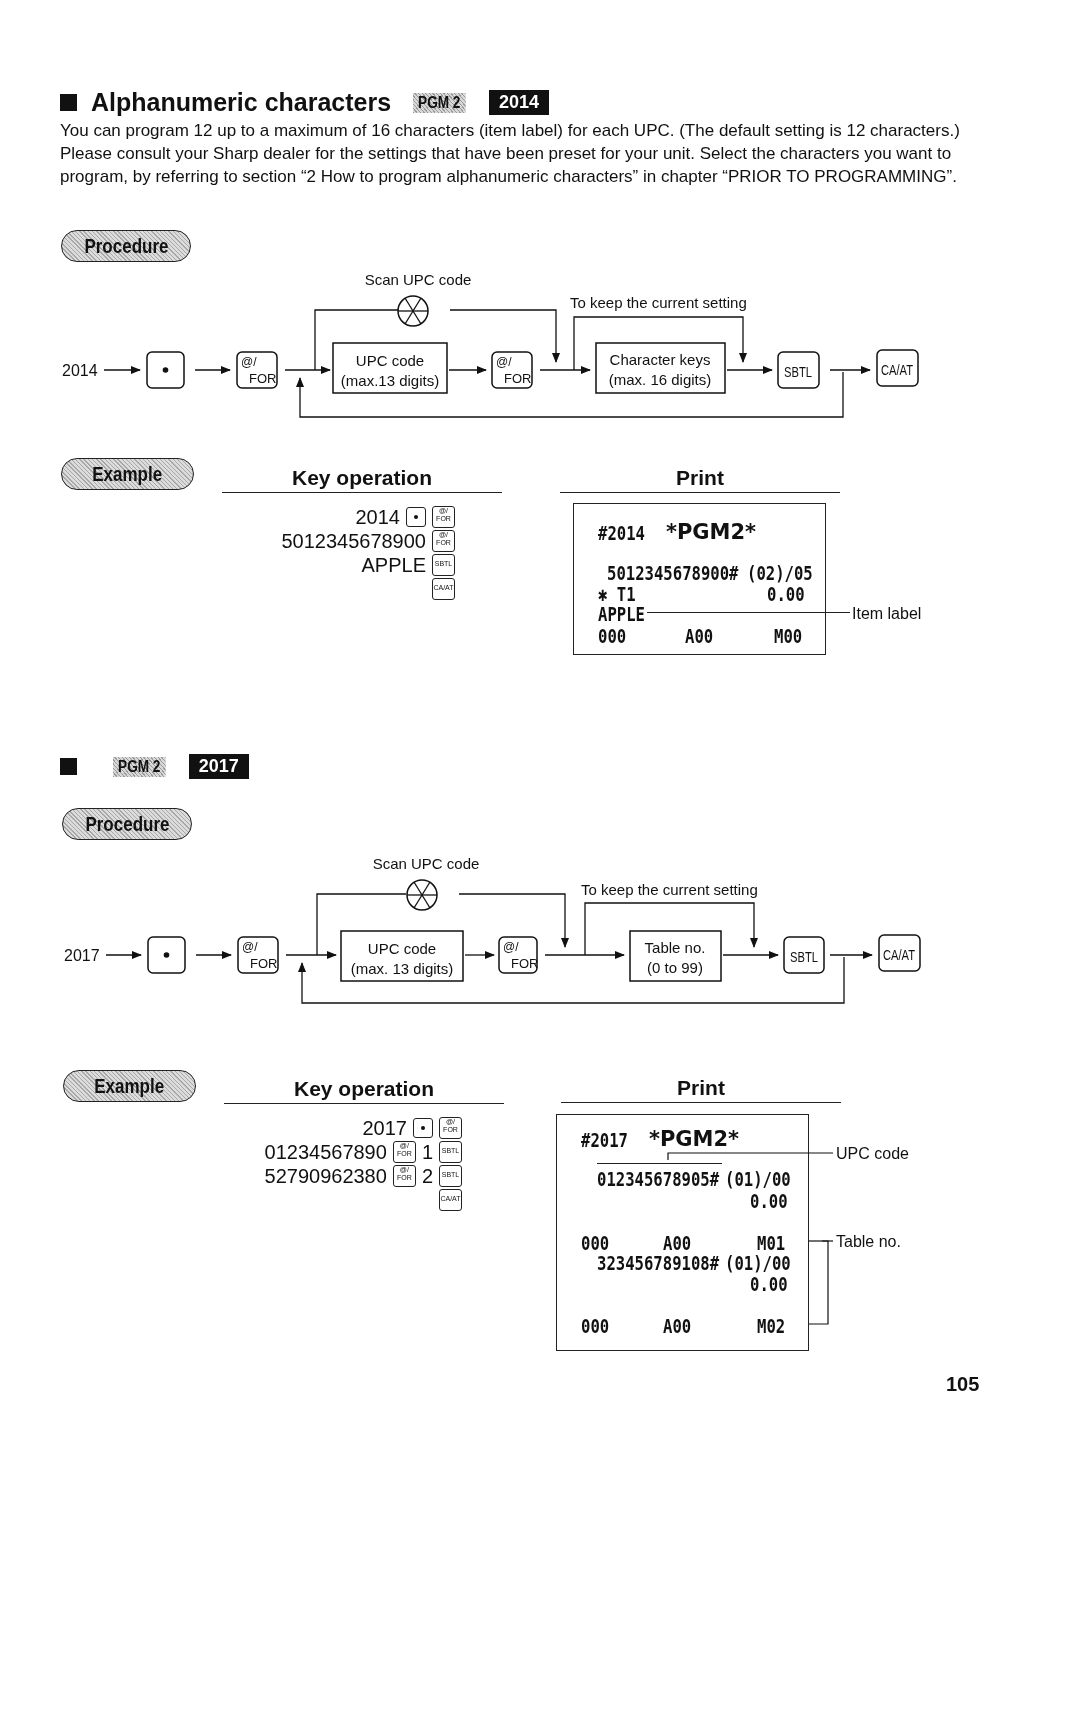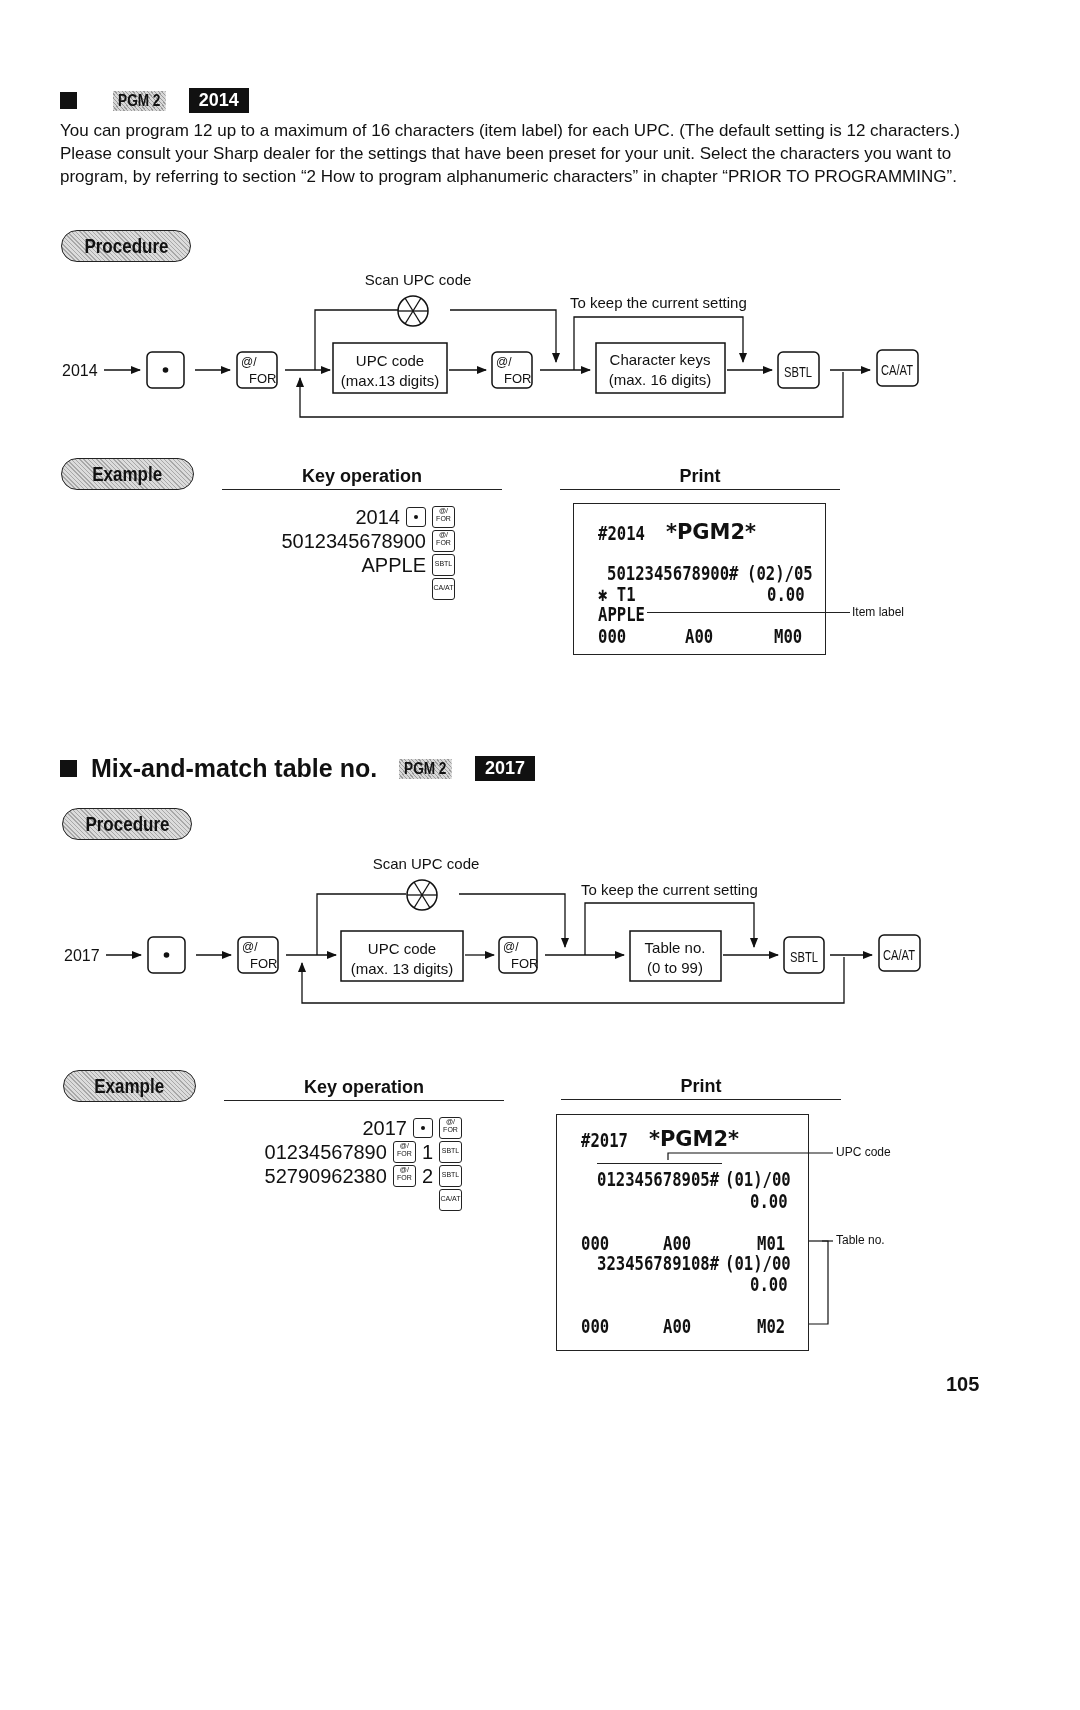--- a/index.html
+++ b/index.html
@@ -7,38 +7,39 @@
   .abs { position: absolute; }
   .sec-title { font-weight: bold; font-size: 25px; display: flex; align-items: center; white-space: nowrap; }
   .sec-title .sq { display: inline-block; width: 17px; height: 17px; background: #111; margin-right: 14px; }
   .badge-pgm { display: inline-block; margin-left: 22px; padding: 1px 6px; font-family: "Liberation Sans Narrow", "Liberation Sans", sans-serif; font-weight: bold; font-size: 16px; color: #111; background: repeating-linear-gradient(45deg, #9a9a9a 0 1px, #d8d8d8 1px 3px); transform: scaleX(0.85); transform-origin: left center; }
   .badge-code { display: inline-block; margin-left: 14px; padding: 2px 10px; font-weight: bold; font-size: 18px; color: #fff; background: #111; }
   .para { font-size: 17px; line-height: 23px; width: 930px; }
   .pill { height: 30px; border: 1.5px solid #222; border-radius: 16px; background: repeating-linear-gradient(45deg, #a8a8a8 0 1px, #dcdcdc 1px 3px); display: flex; align-items: center; justify-content: center; font-weight: bold; font-size: 20px; }
   .pill span { display: inline-block; transform: scaleX(0.85); }
   .diagram { overflow: visible; }
   .diagram text { font-family: "Liberation Sans", sans-serif; fill: #111; }
-  .colhead { font-weight: bold; font-size: 18px; text-align: center; border-bottom: 1.5px solid #222; padding-bottom: 2px; }
+  .colhead { font-weight: bold; font-size: 21px; text-align: center; border-bottom: 1.5px solid #222; padding-bottom: 2px; }
   .keyop { font-size: 20px; text-align: right; line-height: 24px; }
   .keyop .row { display: flex; justify-content: flex-end; align-items: center; gap: 6px; height: 24px; }
   .k { display: inline-block; border: 1.3px solid #222; border-radius: 3px; font-size: 8px; line-height: 8px; text-align: center; font-family: "Liberation Sans", sans-serif; }
   .k-dot { width: 18px; height: 18px; position: relative; }
   .k-dot::after { content: ""; position: absolute; width: 4px; height: 4px; background: #111; border-radius: 50%; left: 7px; top: 7px; }
   .k-small { width: 21px; height: 20px; position: relative; font-size: 7px; }
   .receipt { border: 1.5px solid #222; background: #fff; }
   .rc { font-family: "Liberation Sans Narrow", "DejaVu Sans Mono", monospace; font-weight: bold; font-size: 20px; position: absolute; white-space: pre; transform: scaleX(0.78); transform-origin: left top; }
   .pgm2 { font-family: "DejaVu Sans", sans-serif; font-weight: bold; font-size: 21px; position: absolute; white-space: pre; }
-  .ann { font-size: 12px; position: absolute; white-space: nowrap; }
+  .ann { font-size: 16px; position: absolute; white-space: nowrap; }
   .pagenum { font-weight: bold; font-size: 20px; }
 </style>
 </head>
 <body>
 
 <div class="abs sec-title" style="left:60px; top:88px;">
   <span class="sq"></span>
+  <span>Alphanumeric characters</span>
   <span class="badge-pgm">PGM 2</span>
   <span class="badge-code">2014</span>
 </div>
 
 <div class="abs para" style="left:60px; top:119px;">You can program 12 up to a maximum of 16 characters (item label) for each UPC.  (The default setting is 12 characters.)  Please consult your Sharp dealer for the settings that have been preset for your unit.  Select the characters you want to program, by referring to section “2  How to program alphanumeric characters” in chapter “PRIOR TO PROGRAMMING”.</div>
 
 <div class="abs pill" style="left:61px; top:230px; width:128px;">
   <span>Procedure</span>
 </div>
 
@@ -127,21 +128,20 @@
   <span class="rc" style="left:24px; top:98px;">APPLE</span>
   <span class="rc" style="left:24px; top:120px;">000</span>
   <span class="rc" style="left:111px; top:120px;">A00</span>
   <span class="rc" style="left:200px; top:120px;">M00</span>
 </div>
 <div class="abs" style="left:647px; top:612px; width:203px; border-top:1.2px solid #222;"></div>
 <span class="ann" style="left:852px; top:605px;">Item label</span>
 
 <div class="abs sec-title" style="left:60px; top:754px;">
   <span class="sq"></span>
-  <span>Mix-and-match table no.</span>
   <span class="badge-pgm">PGM 2</span>
   <span class="badge-code">2017</span>
 </div>
 
 <div class="abs pill" style="left:62px; top:808px; width:128px;">
   <span>Procedure</span>
 </div>
 
 <svg class="abs diagram" style="left:0; top:850px;" width="1080" height="170">
   <defs>

